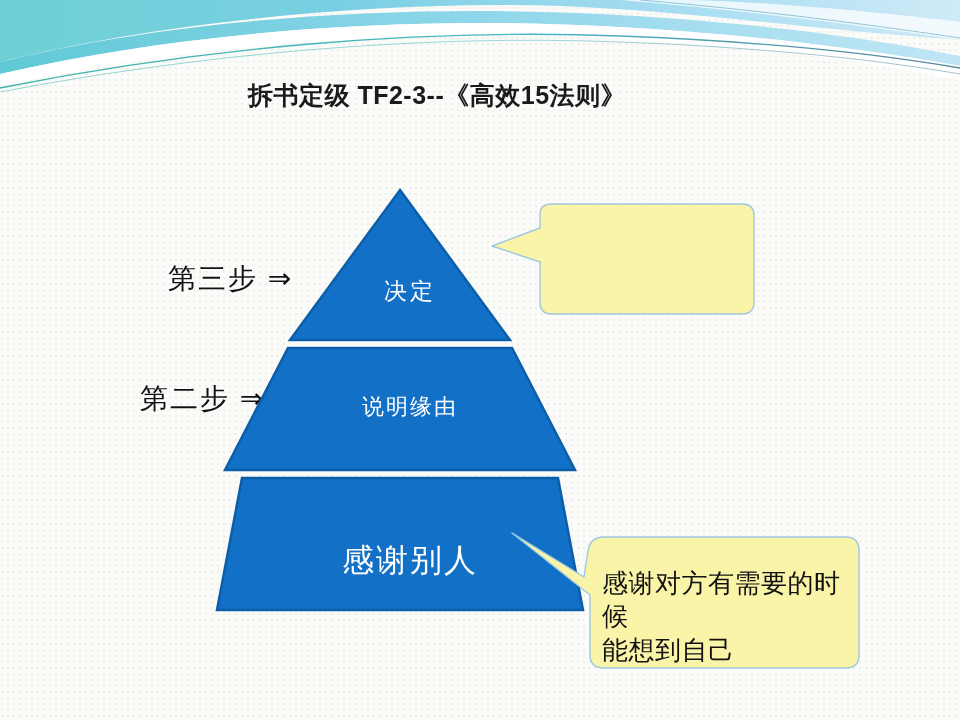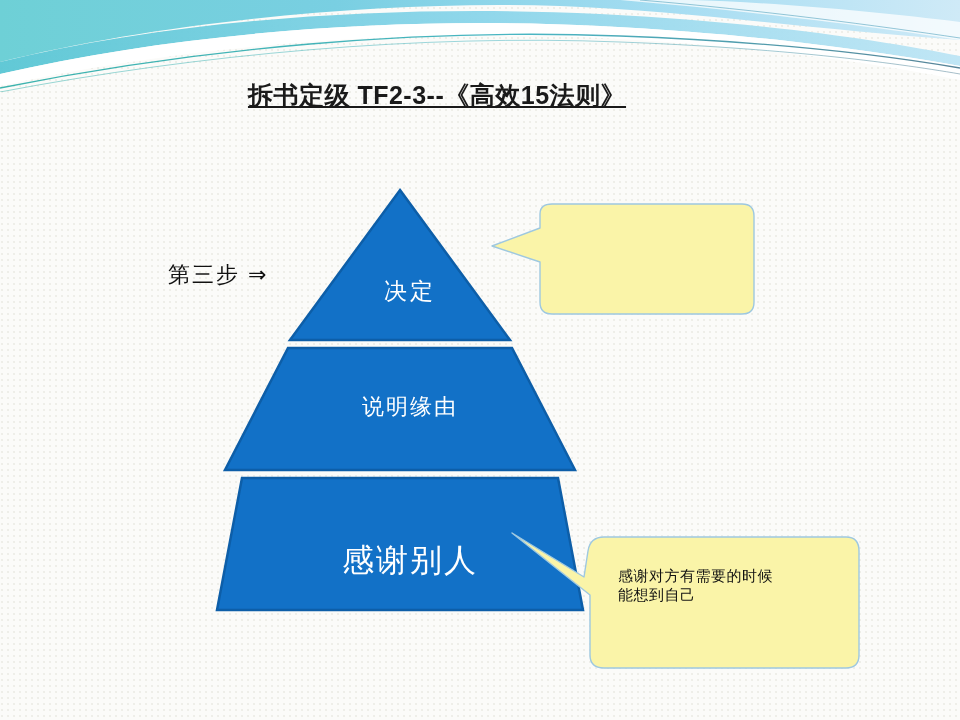--- a/index.html
+++ b/index.html
@@ -35,21 +35,20 @@
     position: absolute;
     left: 0;
     top: 79px;
     width: 874px;
     text-align: center;
     font-size: 25px;
     font-weight: bold;
     color: #1a1a1a;
     letter-spacing: 0.5px;
     white-space: nowrap;
-    text-decoration: underline;
   }
 
   
   #pyramid {
     position: absolute;
     left: 180px;
     top: 170px;
     width: 460px;
     height: 460px;
   }
@@ -64,21 +63,21 @@
     pointer-events: none;
   }
 
   #pyr-label-0 { left: 140px; top: 106px; width: 180px; }
   #pyr-label-1 { left: 130px; top: 222px; width: 200px; font-size: 22px; letter-spacing: 2px; }
   #pyr-label-2 { left: 120px; top: 369px; width: 220px; font-size: 32px; letter-spacing: 2px; }
 
   
   .step-label {
     position: absolute;
-    font-size: 22px;
+    font-size: 28px;
     color: #111111;
     white-space: nowrap;
     letter-spacing: 2px;
   }
   #step-label-0 { left: 168px; top: 260px; }
   #step-label-1 { left: 140px; top: 380px; }
   #step-label-2 { left: 110px; top: 525px; }
 
   
   .callout {
@@ -100,22 +99,22 @@
   }
 
   #callout-1 { left: 500px; top: 355px; width: 356px; height: 128px; }
   #callout-1 .callout-text {
     left: 90px; top: 30px; width: 250px;
     font-size: 23px; letter-spacing: 0.5px;
   }
 
   #callout-2 { left: 498px; top: 525px; width: 366px; height: 148px; }
   #callout-2 .callout-text {
-    left: 120px; top: 42px; width: 252px;
-    font-size: 15px; letter-spacing: 0.5px;
+    left: 104px; top: 42px; width: 252px;
+    font-size: 26px; letter-spacing: 0.5px;
   }
 </style>
 </head>
 <body>
 
 <div id="slide">
 
   <svg id="header-wave" viewBox="0 0 960 92" preserveAspectRatio="none" xmlns="http://www.w3.org/2000/svg">
     <defs>
       <linearGradient id="wave-grad-a" x1="0" y1="0" x2="1" y2="0">
@@ -147,20 +146,21 @@
     <path d="M620,0 C740,10 870,26 960,40 L960,22 C880,12 770,2 690,0 Z" fill="#ffffff" opacity="0.75"></path>
 
     <path d="M0,88 C200,48 420,28 620,36 C780,42 890,56 960,68" fill="none" stroke="url(#wave-grad-c)" stroke-width="1.3" opacity="0.85"></path>
     <path d="M0,92 C200,54 420,34 620,42 C780,48 890,62 960,74" fill="none" stroke="url(#wave-grad-c)" stroke-width="0.9" opacity="0.5"></path>
     <path d="M640,0 C760,10 880,26 960,38" fill="none" stroke="#2f8fb0" stroke-width="0.9" opacity="0.55"></path>
   </svg>
 
   <div id="title">拆书定级 TF2-3--《高效15法则》</div>
 
   <div class="step-label" id="step-label-0">第三步 ⇒</div>
+  <div class="step-label" id="step-label-1">第二步 ⇒</div>
 
   <div id="pyramid">
     <svg width="460" height="460" viewBox="0 0 460 460" xmlns="http://www.w3.org/2000/svg">
 
       <polygon points="220,20 330,170 110,170" fill="#1271c7" stroke="#0d5ea8" stroke-width="2.5"></polygon>
 
       <polygon points="108,178 332,178 395,300 45,300" fill="#1271c7" stroke="#0d5ea8" stroke-width="2.5"></polygon>
 
       <polygon points="62,308 378,308 403,440 37,440" fill="#1271c7" stroke="#0d5ea8" stroke-width="2.5"></polygon>
     </svg>

